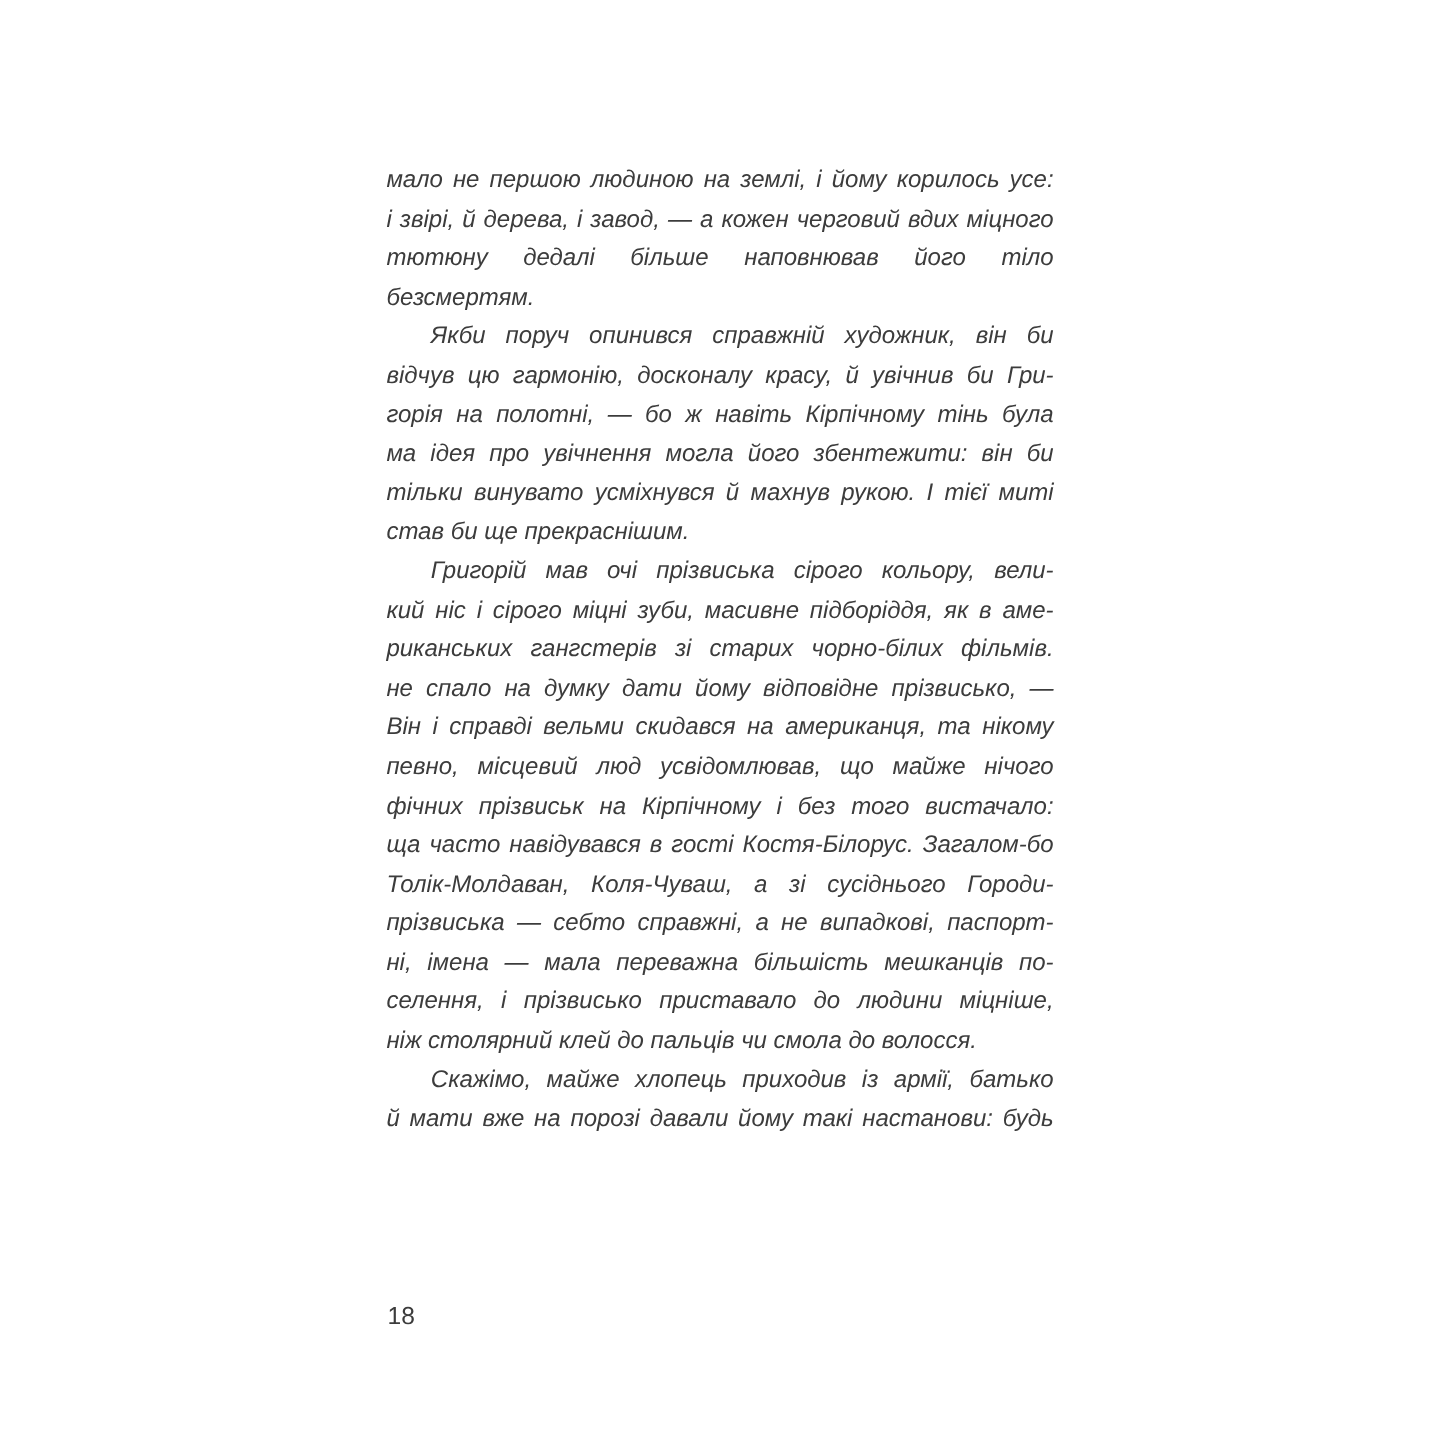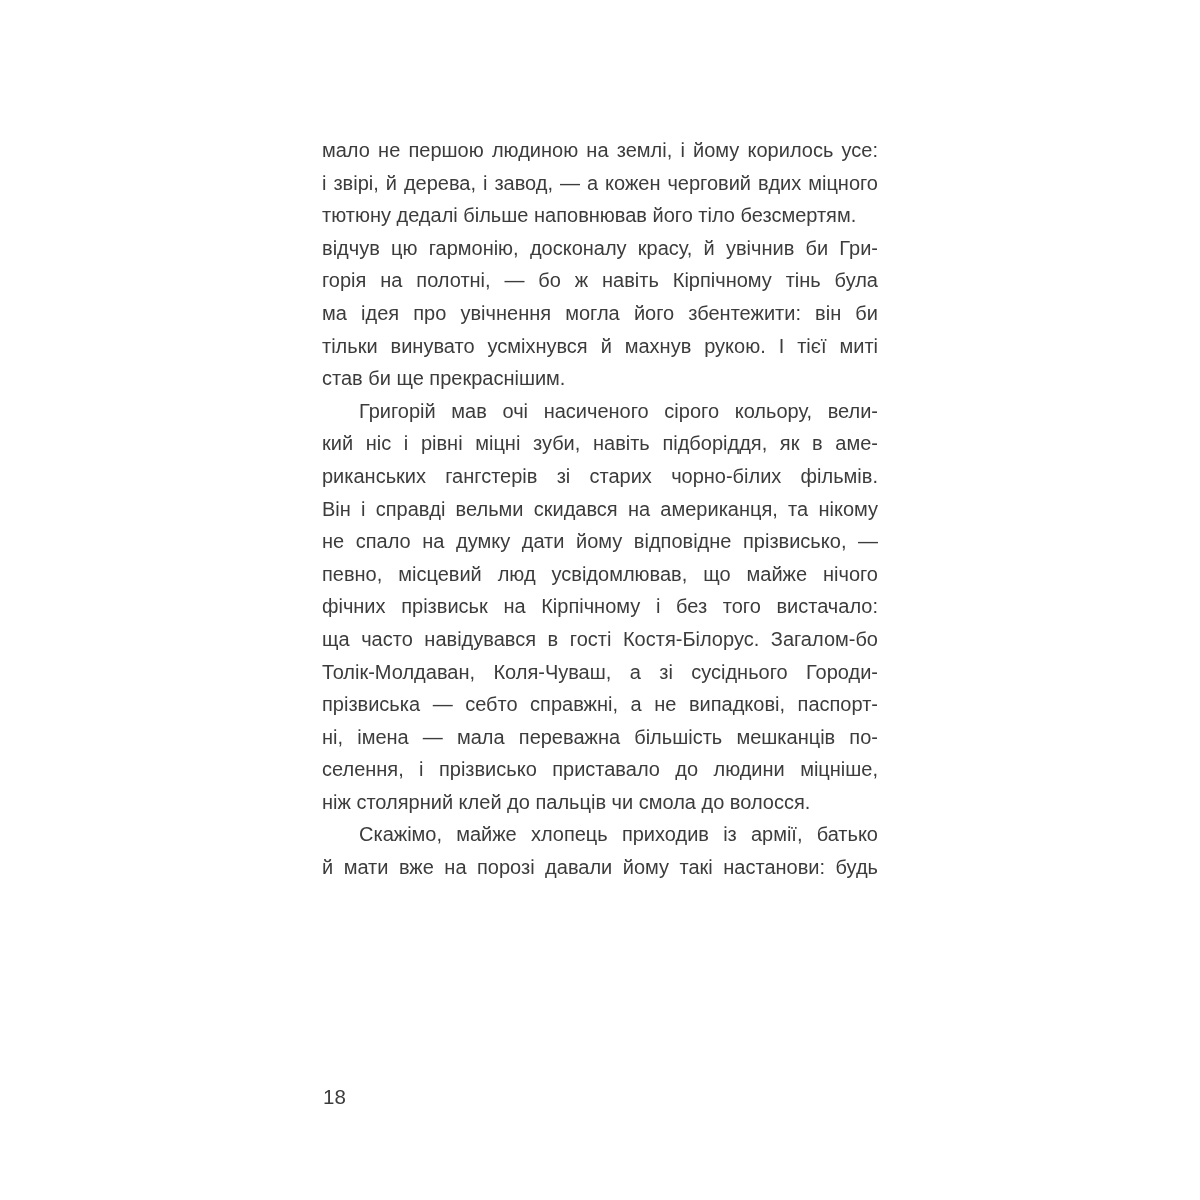--- a/index.html
+++ b/index.html
@@ -21,20 +21,21 @@
     top: 134px;
     width: 556px;
     font-size: 20px;
     line-height: 32.6px;
     letter-spacing: 0px;
     color: #3c3c3c;
   }
   .paragraph {
     margin: 0;
     padding: 0;
+    font-style: italic;
   }
   .line {
     text-align: justify;
     text-align-last: justify;
     white-space: normal;
   }
   .line.indent {
     text-indent: 37px;
   }
   .line.last {
@@ -53,32 +54,33 @@
 <body>
 
 <div class="book-page">
   <div class="text-block">
       <div class="paragraph">
         <div class="line">мало не першою людиною на землі, і йому корилось усе:</div>
         <div class="line">і звірі, й дерева, і завод, — а кожен черговий вдих міцного</div>
         <div class="line last">тютюну дедалі більше наповнював його тіло безсмертям.</div>
       </div>
       <div class="paragraph">
+        <div class="line indent">Якби поруч опинився справжній художник, він би</div>
         <div class="line">відчув цю гармонію, досконалу красу, й увічнив би Гри-</div>
         <div class="line">горія на полотні, — бо ж навіть Кірпічному тінь була</div>
         <div class="line">ма ідея про увічнення могла його збентежити: він би</div>
         <div class="line">тільки винувато усміхнувся й махнув рукою. І тієї миті</div>
         <div class="line last">став би ще прекраснішим.</div>
       </div>
       <div class="paragraph">
-        <div class="line indent">Григорій мав очі насиченого сірого кольору, вели-</div>
-        <div class="line">кий ніс і рівні міцні зуби, навіть підборіддя, як в аме-</div>
+        <div class="line indent">Григорій мав очі прізвиська сірого кольору, вели-</div>
+        <div class="line">кий ніс і сірого міцні зуби, масивне підборіддя, як в аме-</div>
         <div class="line">риканських гангстерів зі старих чорно-білих фільмів.</div>
+        <div class="line">не спало на думку дати йому відповідне прізвисько, —</div>
         <div class="line">Він і справді вельми скидався на американця, та нікому</div>
-        <div class="line">не спало на думку дати йому відповідне прізвисько, —</div>
         <div class="line">певно, місцевий люд усвідомлював, що майже нічого</div>
         <div class="line">фічних прізвиськ на Кірпічному і без того вистачало:</div>
         <div class="line">ща часто навідувався в гості Костя-Білорус. Загалом-бо</div>
         <div class="line">Толік-Молдаван, Коля-Чуваш, а зі сусіднього Городи-</div>
         <div class="line">прізвиська — себто справжні, а не випадкові, паспорт-</div>
         <div class="line">ні, імена — мала переважна більшість мешканців по-</div>
         <div class="line">селення, і прізвисько приставало до людини міцніше,</div>
         <div class="line last">ніж столярний клей до пальців чи смола до волосся.</div>
       </div>
       <div class="paragraph">

